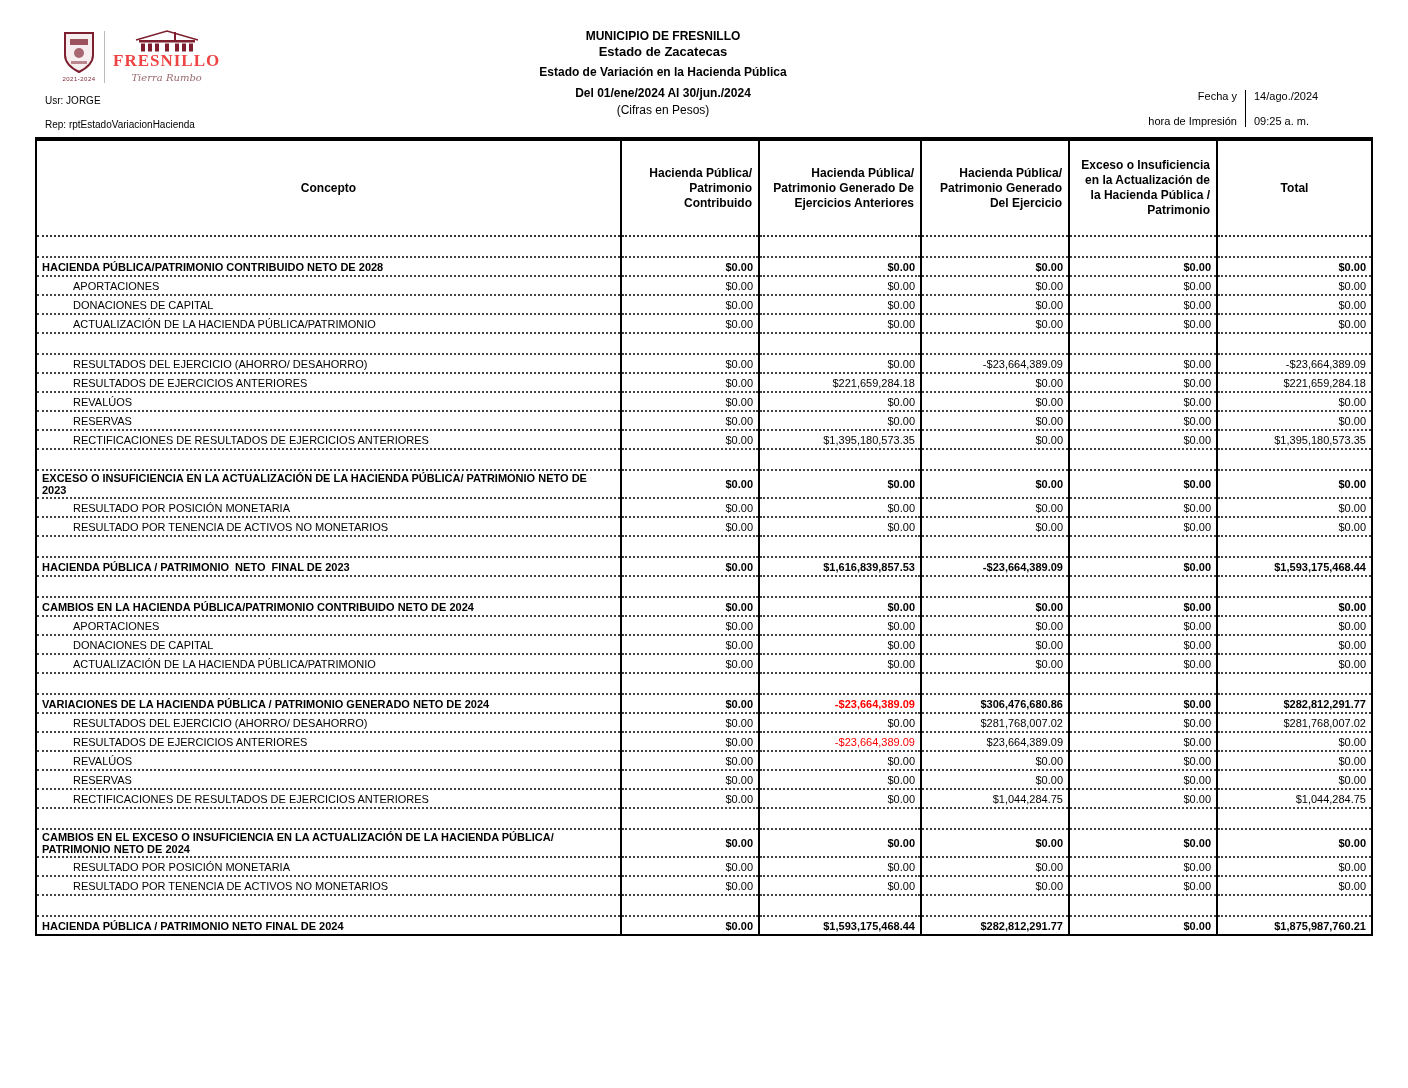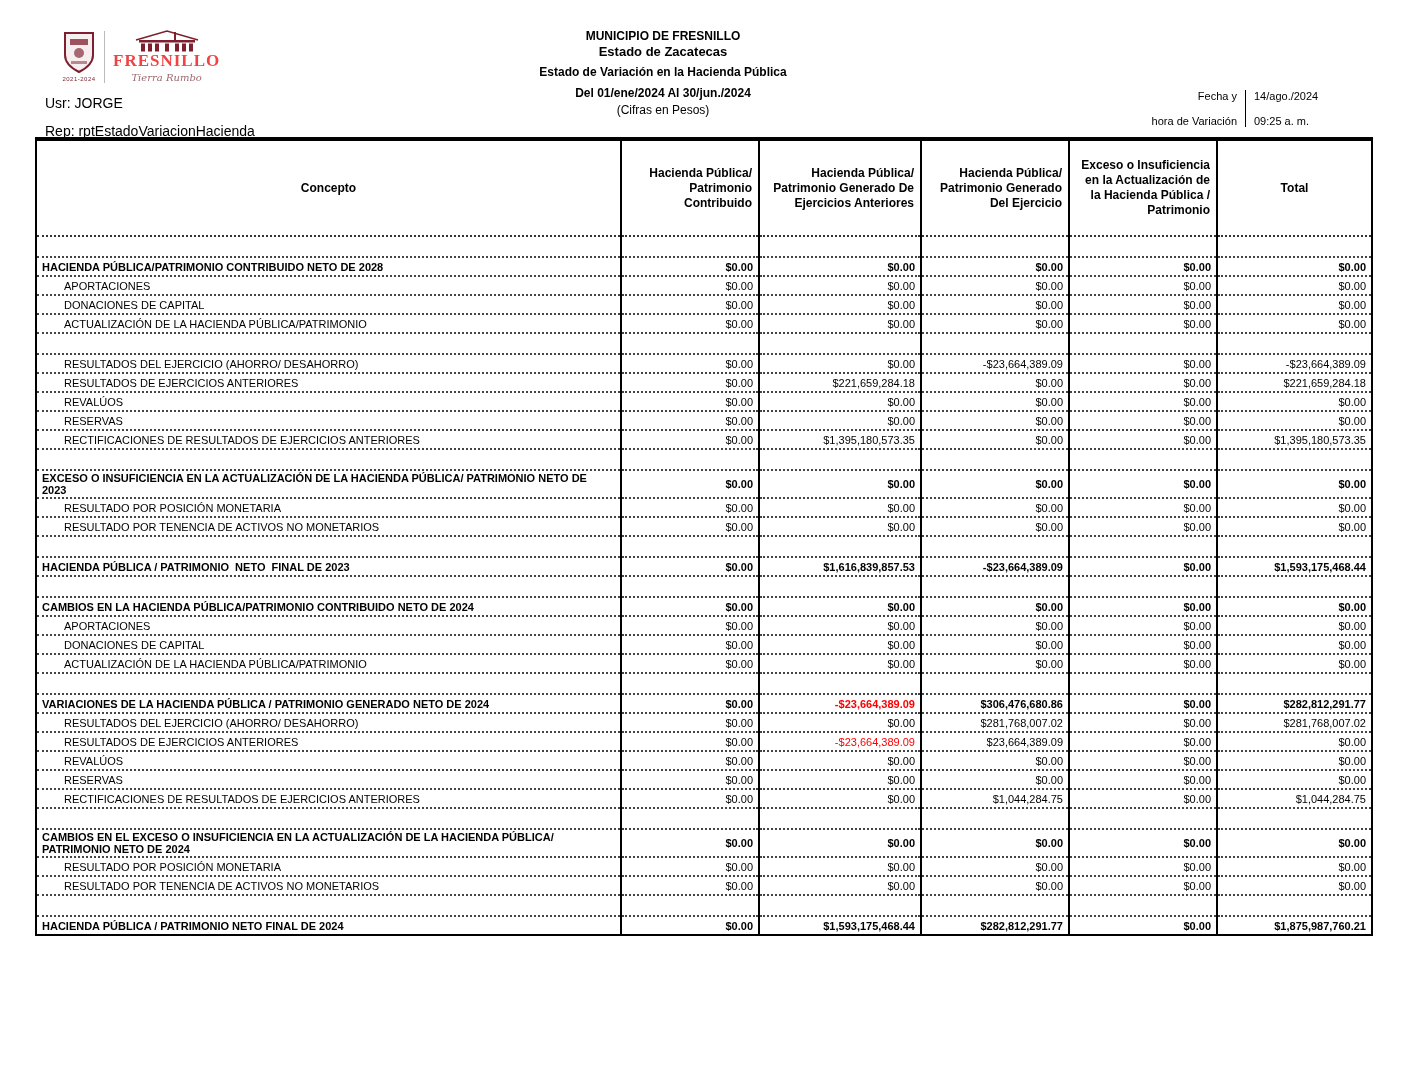--- a/index.html
+++ b/index.html
@@ -12,21 +12,21 @@
   .hdr { position:relative; height:137px; }
 
   .logo { position:absolute; left:62px; top:30px; display:flex; align-items:center; gap:8px; }
   .logo .crest { display:flex; flex-direction:column; align-items:center; }
   .logo .crest .yrs { font-size:6px; color:#7d1f2e; letter-spacing:0.5px; margin-top:1px; }
   .logo .sep { width:1px; height:52px; background:#bbb; }
   .logo .wordmark { display:flex; flex-direction:column; align-items:center; }
   .logo .wordmark .name { font-family:"Liberation Serif", serif; font-weight:bold; font-size:17px; letter-spacing:1px; color:#ef4444; line-height:1; }
   .logo .wordmark .tag { font-family:"DejaVu Serif", serif; font-style:italic; font-size:10px; color:#9a6a6e; margin-top:3px; }
 
-  .usrrep { position:absolute; left:45px; top:96px; font-size:14px; line-height:1; }
+  .usrrep { position:absolute; left:45px; top:96px; font-size:10px; line-height:1; }
   .usrrep div { margin-bottom:14px; }
 
   .titles { position:absolute; left:663px; top:30px; transform:translateX(-50%); text-align:center; white-space:nowrap; }
   .titles .t1 { font-size:12px; font-weight:bold; line-height:1.15; }
   .titles .t2 { font-size:13px; font-weight:bold; line-height:1.2; }
   .titles .t3 { font-size:12px; font-weight:bold; margin-top:6px; line-height:1.2; }
   .titles .t4 { font-size:12px; font-weight:bold; margin-top:6px; line-height:1.2; }
   .titles .t5 { font-size:12px; margin-top:3px; line-height:1.2; }
 
   .printinfo { position:absolute; top:90px; right:12px; display:flex; align-items:stretch; font-size:11px; }
@@ -48,21 +48,21 @@
   thead th.c1, thead th.c2, thead th.c3, thead th.c4 { text-align:right; }
 
   tbody td { height:19px; font-size:11px; padding:1px 5px; line-height:12px;
              border-bottom:2px dotted #444; }
   tbody tr.blank td { height:21px; }
   tbody tr:last-child td { border-bottom:none; }
   tbody td.val { text-align:right; white-space:nowrap; }
   tbody tr.section td { font-weight:bold; }
   tbody td.lbl { text-align:left; white-space:pre-wrap; }
   tbody td.lbl .w { display:block; max-width:548px; }
-  tbody tr.item td.lbl { padding-left:27px; }
+  tbody tr.item td.lbl { padding-left:36px; }
   tbody td .red, tbody td.red { color:#ff0000; }
 </style>
 </head>
 <body>
 
 <div class="page">
 
   <div class="hdr">
 
     <div class="logo">
@@ -103,21 +103,21 @@
       <div class="t1">MUNICIPIO DE FRESNILLO</div>
       <div class="t2">Estado de Zacatecas</div>
       <div class="t3">Estado de Variación en la Hacienda Pública</div>
       <div class="t4">Del 01/ene/2024 Al 30/jun./2024</div>
       <div class="t5">(Cifras en Pesos)</div>
     </div>
 
     <div class="printinfo">
       <div class="labels">
         <div>Fecha y</div>
-        <div>hora de Variación</div>
+        <div>hora de Impresión</div>
       </div>
       <div class="vline"></div>
       <div class="values">
         <div>14/ago./2024</div>
         <div>09:25 a. m.</div>
       </div>
     </div>
 
   </div>
 

